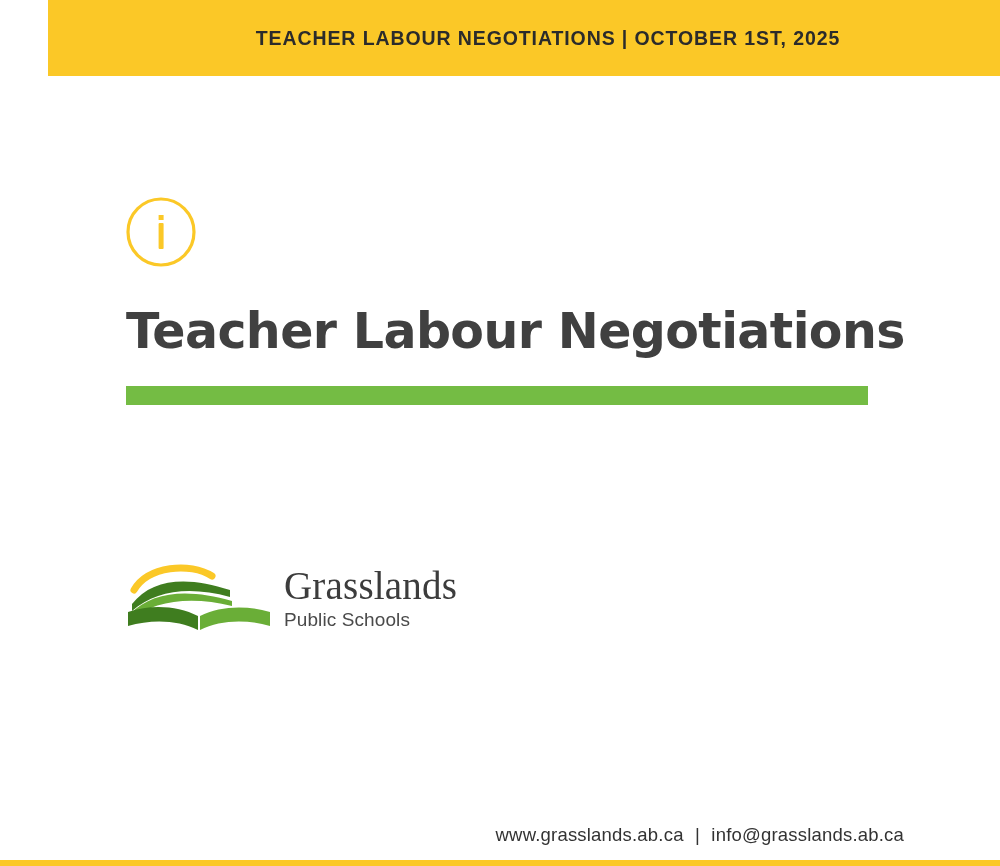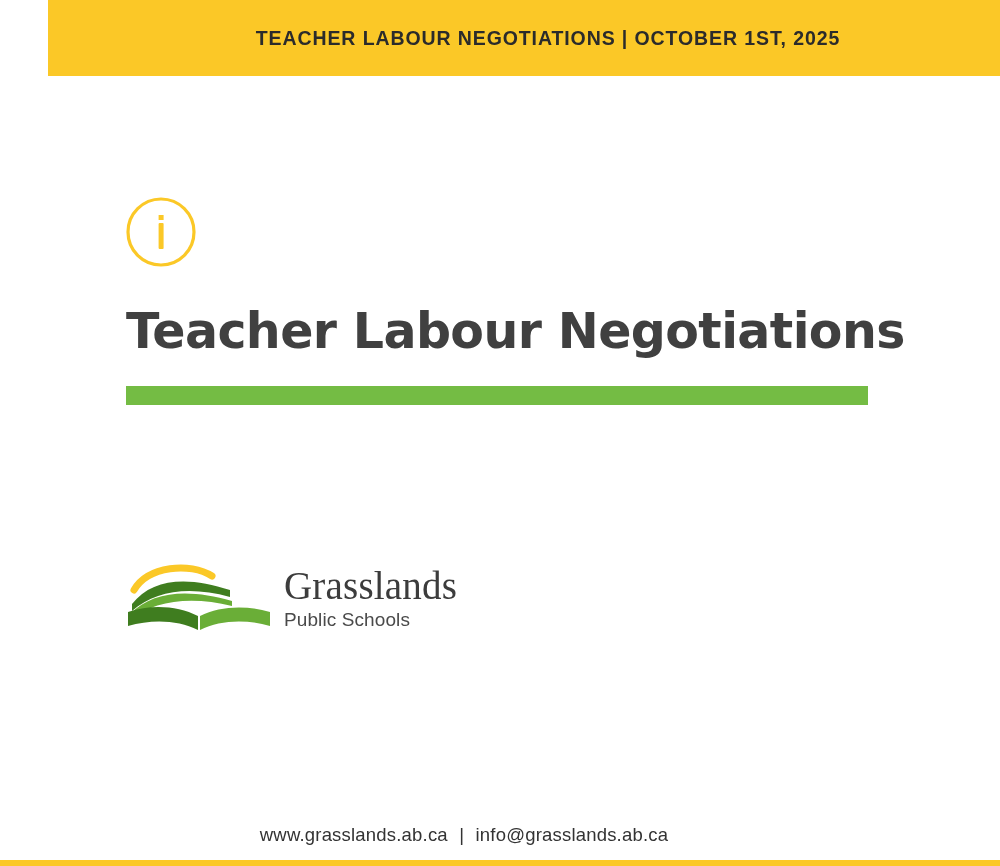--- a/index.html
+++ b/index.html
@@ -120,21 +120,21 @@
     margin-top: 4px;
     letter-spacing: 0.1px;
   }
 
   
   .footer {
     position: absolute;
     left: 0;
     top: 824px;
     width: 904px;
-    text-align: center;
+    text-align: right;
     font-family: "Liberation Sans", sans-serif;
     font-size: 18.5px;
     color: #333333;
     letter-spacing: 0.2px;
     padding-left: 24px;
   }
   .footer a {
     color: #333333;
     text-decoration: none;
   }

